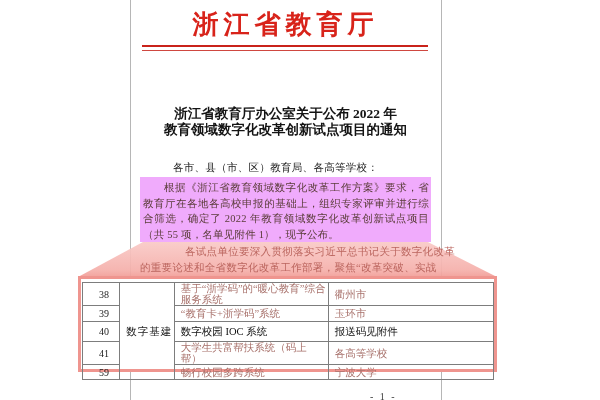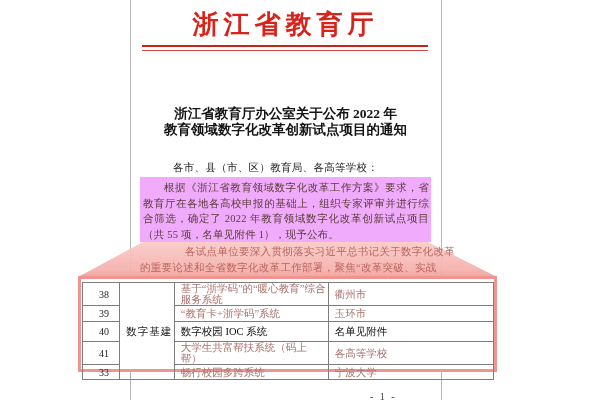--- a/index.html
+++ b/index.html
@@ -138,29 +138,29 @@
           <td class="org faded">衢州市</td>
         </tr>
         <tr class="r39">
           <td class="num">39</td>
           <td class="proj faded">“教育卡+浙学码”系统</td>
           <td class="org faded">玉环市</td>
         </tr>
         <tr class="r40">
           <td class="num">40</td>
           <td class="proj crisp">数字校园 IOC 系统</td>
-          <td class="org crisp">名单见附件</td>
+          <td class="org crisp">报送码见附件</td>
         </tr>
         <tr class="r41">
           <td class="num">41</td>
           <td class="proj faded">大学生共富帮扶系统（码上帮）</td>
           <td class="org faded">各高等学校</td>
         </tr>
         <tr class="r42">
-          <td class="num">33</td>
+          <td class="num">59</td>
           <td class="proj faded">畅行校园多跨系统</td>
           <td class="org faded">宁波大学</td>
         </tr>
       </tbody>
     </table>
   </div>
 
 
   <div class="page-number">- 1 -</div>
 

